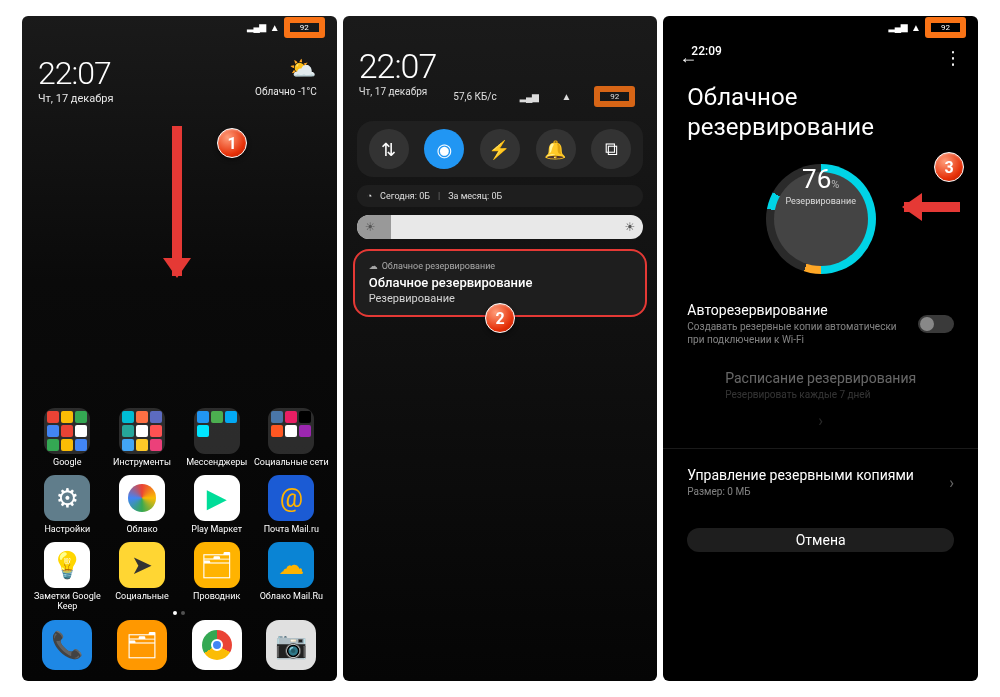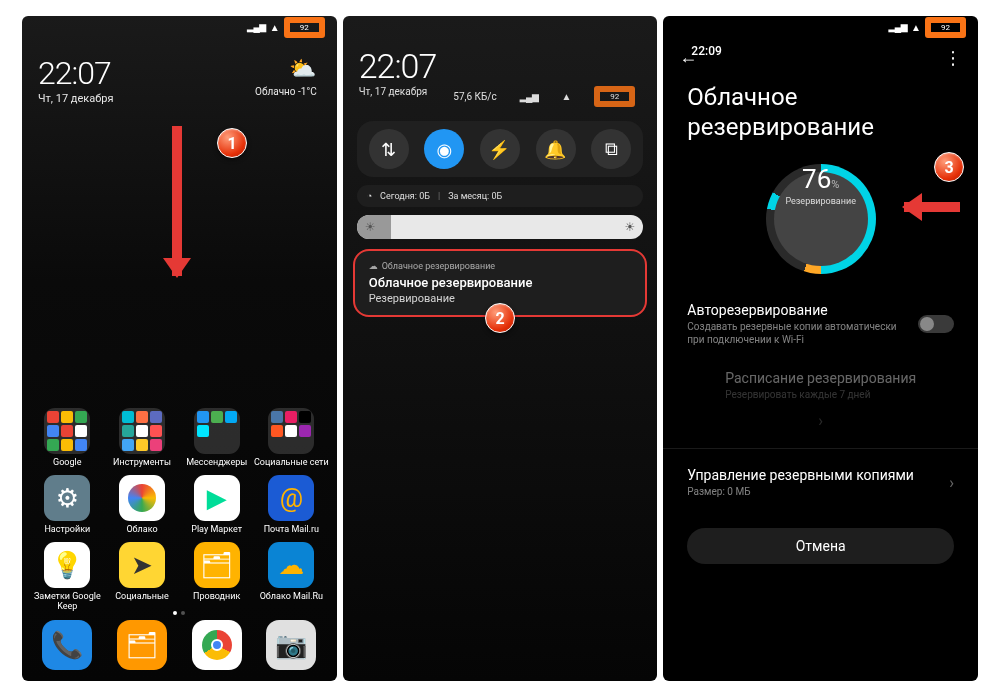--- a/index.html
+++ b/index.html
@@ -56,21 +56,21 @@
   .ring-inner{ position:relative; z-index:1; text-align:center;}
   .ring-num{ font-size:26px; font-weight:400;}
   .ring-lbl{ font-size:9px; opacity:0.8; margin-top:2px;}
   .bk-row { padding:12px 24px; display:flex; justify-content:space-between; align-items:center; gap:10px;}
   .bk-row-label { font-size:14px;}
   .bk-row-sub { font-size:10px; opacity:0.5; margin-top:2px; line-height:1.3;}
   .toggle { width:36px; height:18px; border-radius:9px; background:#3a3a3a; position:relative; flex:none;}
   .toggle::after{content:"";position:absolute;width:14px;height:14px;border-radius:50%;background:#888;top:2px;left:2px;}
   .bk-disabled{ opacity:0.4;flex-direction:column;}
   .chev { opacity:0.4; font-size:16px;}
-  .cancel-btn { margin:18px 24px 0; background:#1e1e1e; border-radius:22px; text-align:center; padding:10px 0; font-size:14px;}
+  .cancel-btn { margin:18px 24px 0; background:#1e1e1e; border-radius:22px; text-align:center; padding:4px 0; font-size:14px;}
 
   
   .badge { position:absolute; width:30px; height:30px; border-radius:50%; background:radial-gradient(circle at 35% 30%,#ff9d7a,#e53008 65%,#a81800); color:#fff; font-size:16px; font-weight:700; display:flex; align-items:center; justify-content:center; box-shadow:0 2px 4px rgba(0,0,0,0.5),inset 0 1px 2px rgba(255,255,255,0.4); border:1px solid #fff; z-index:20;}
   .arrow { position:absolute; z-index:19;}
   .arrow.down { width:10px; height:150px; background:#e53935; }
   .arrow.down::after{content:"";position:absolute;bottom:-16px;left:-9px;border:14px solid transparent;border-top:20px solid #e53935;}
   .arrow.left { width:56px; height:10px; background:#e53935;}
   .arrow.left::after{content:"";position:absolute;left:-16px;top:-9px;border:14px solid transparent;border-right:20px solid #e53935;}
 
   .sig { font-size:9px; letter-spacing:-0.5px;}

